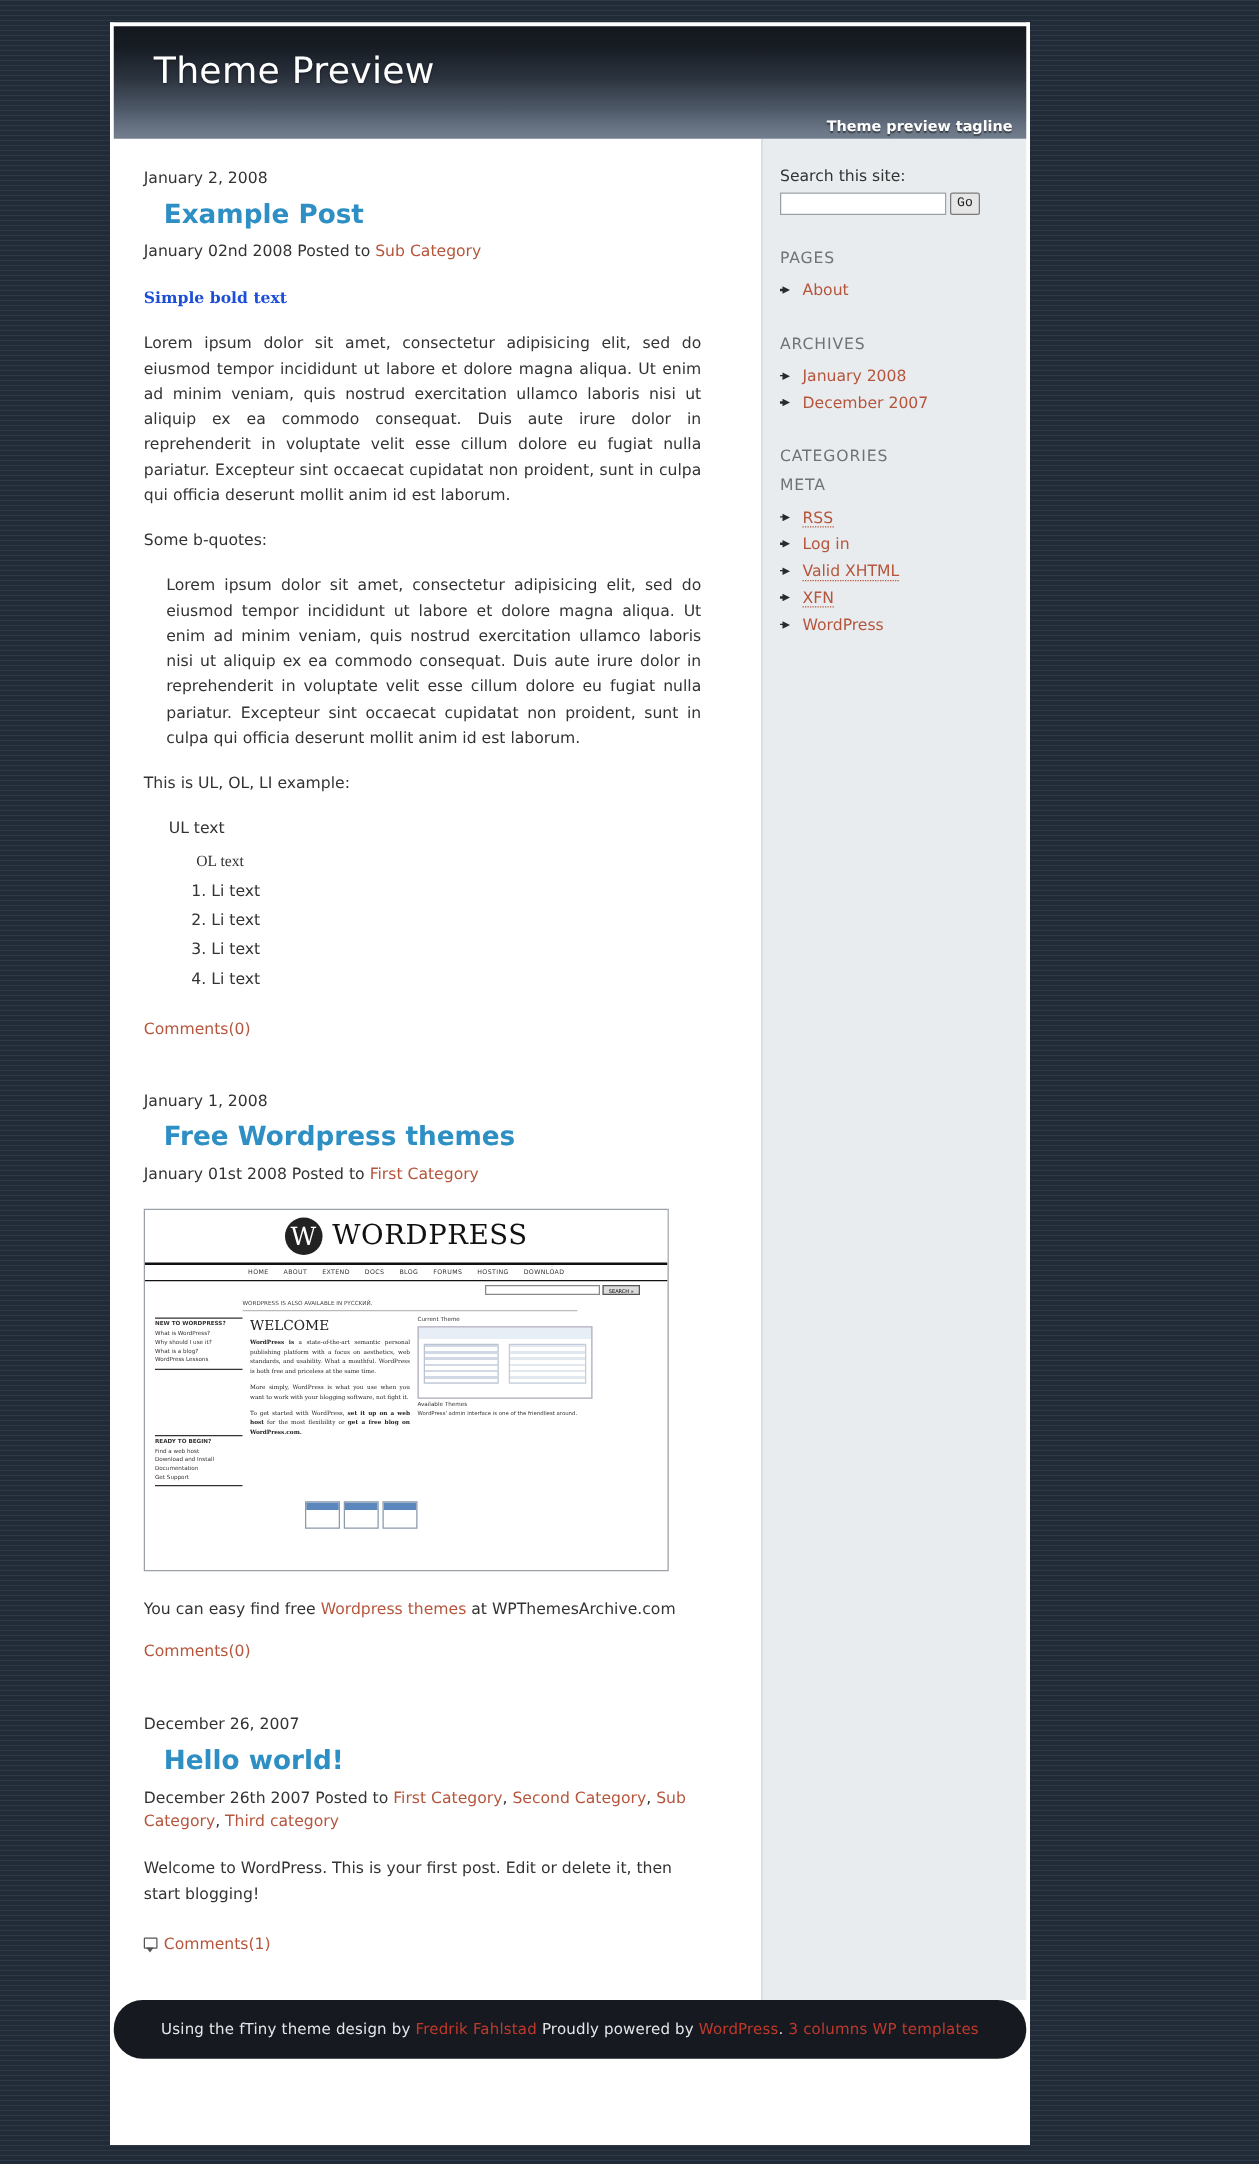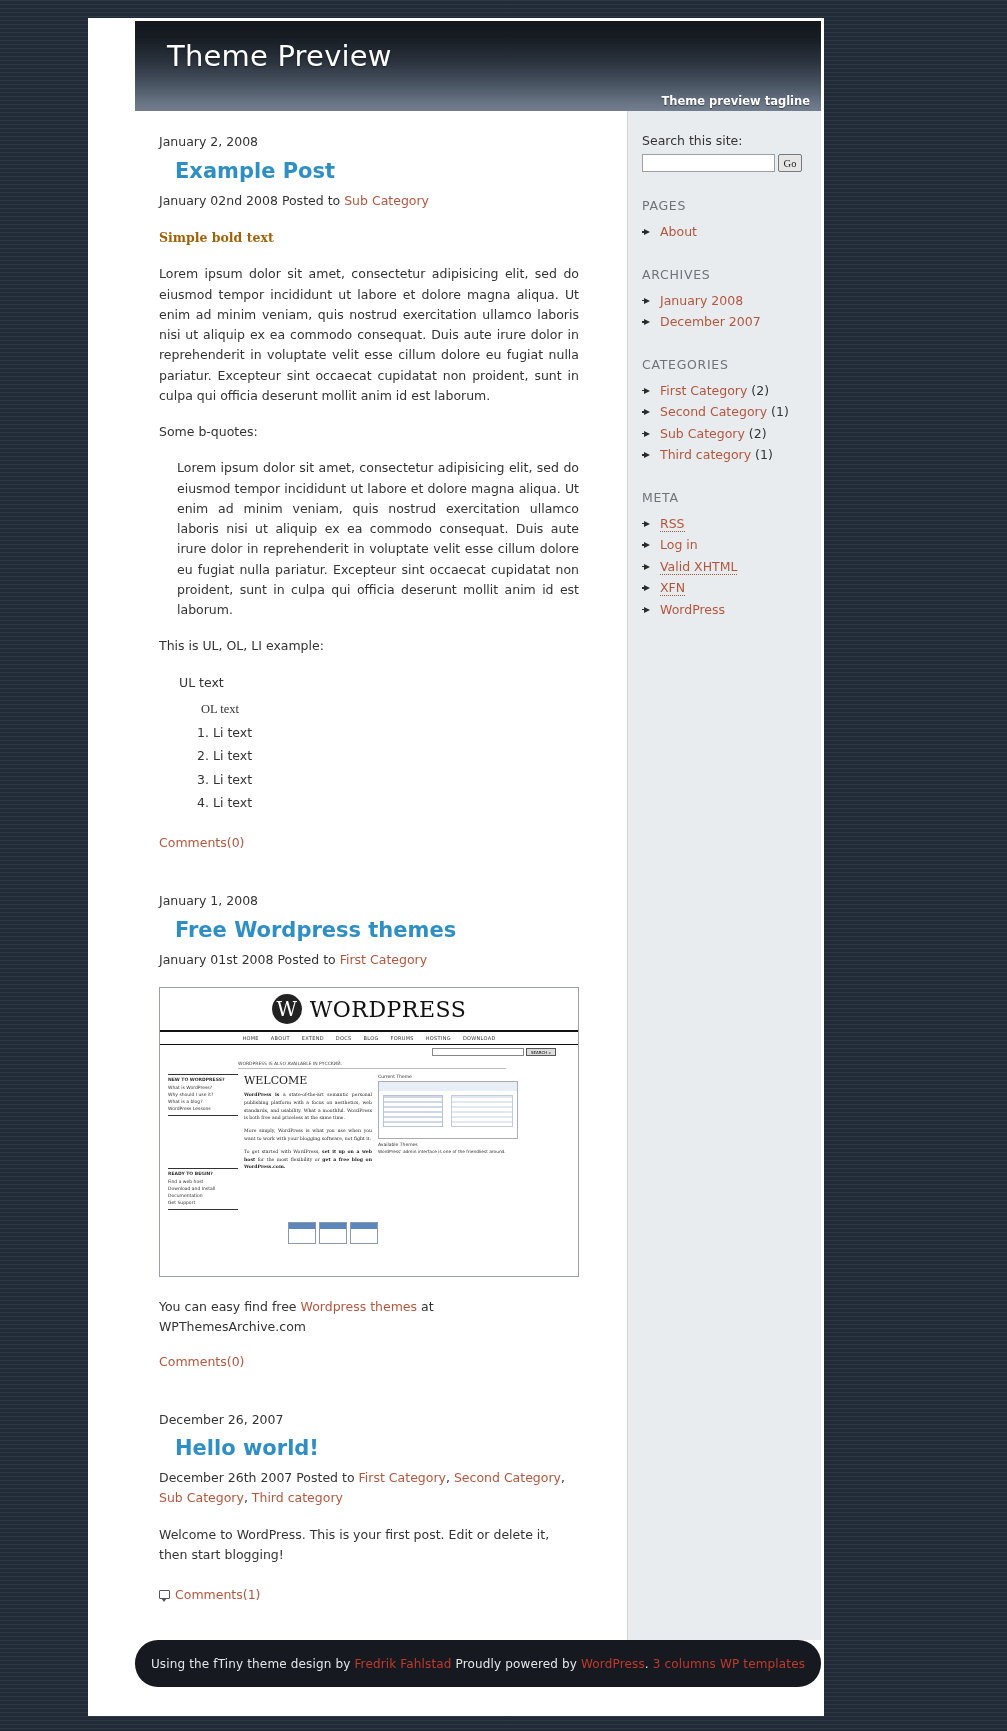--- a/index.html
+++ b/index.html
@@ -22,21 +22,20 @@
   
   #page-wrap {
     position: absolute;
     left: 88px;
     top: 18px;
     width: 736px;
     height: 1698px;
     border: 3px solid #ffffff;
     border-bottom: none;
     background: #ffffff;
-    padding-left: 44px;
   }
 
   
   .site-header {
     position: relative;
     height: 90px;
     background: linear-gradient(to bottom,
       #14181e 0%,
       #171c23 18%,
       #2b333e 46%,
@@ -117,21 +116,21 @@
   .post-body { font-size: 12.5px; color: #333333; }
   .post-body p {
     margin: 0 0 16px 0;
     line-height: 1.62;
     text-align: justify;
   }
   .bold-lead {
     font-family: "DejaVu Serif", "Liberation Serif", serif;
     font-weight: bold;
     font-size: 12.5px;
-    color: #a16207;
+    color: #1d4ed8;
     margin: 0 0 16px 0 !important;
     text-align: left !important;
   }
   blockquote {
     margin: 0 0 16px 18px;
     padding: 0;
     font-size: 12.5px;
     line-height: 1.62;
     color: #333333;
     text-align: justify;
@@ -358,21 +357,21 @@
   }
   .sb-go-btn {
     height: 18px;
     min-width: 24px;
     padding: 0 4px;
     border: 1px solid #7a7a7a;
     background: #e6e6e6;
     font-size: 10.5px;
     color: #222;
     border-radius: 2px;
-    font-family: Liberation Serif, serif;
+    font-family: Liberation Mono, monospace;
     cursor: pointer;
   }
   .sb-heading {
     font-size: 12.5px;
     color: #6f7378;
     letter-spacing: 0.7px;
     margin: 0 0 8px 0;
     font-weight: normal;
     text-transform: uppercase;
   }
@@ -584,26 +583,20 @@
         <li><a href="#">About</a></li>
       </ul>
 
       <div class="sb-heading">ARCHIVES</div>
       <ul class="sb-list">
         <li><a href="#">January 2008</a></li>
         <li><a href="#">December 2007</a></li>
       </ul>
 
       <div class="sb-heading">CATEGORIES</div>
-      <ul class="sb-list">
-        <li><a href="#">First Category</a><span class="sb-count"> (2)</span></li>
-        <li><a href="#">Second Category</a><span class="sb-count"> (1)</span></li>
-        <li><a href="#">Sub Category</a><span class="sb-count"> (2)</span></li>
-        <li><a href="#">Third category</a><span class="sb-count"> (1)</span></li>
-      </ul>
 
       <div class="sb-heading">META</div>
       <ul class="sb-list">
         <li><a href="#" class="dotted">RSS</a></li>
         <li><a href="#">Log in</a></li>
         <li><a href="#" class="dotted">Valid XHTML</a></li>
         <li><a href="#" class="dotted">XFN</a></li>
         <li><a href="#">WordPress</a></li>
       </ul>
 

